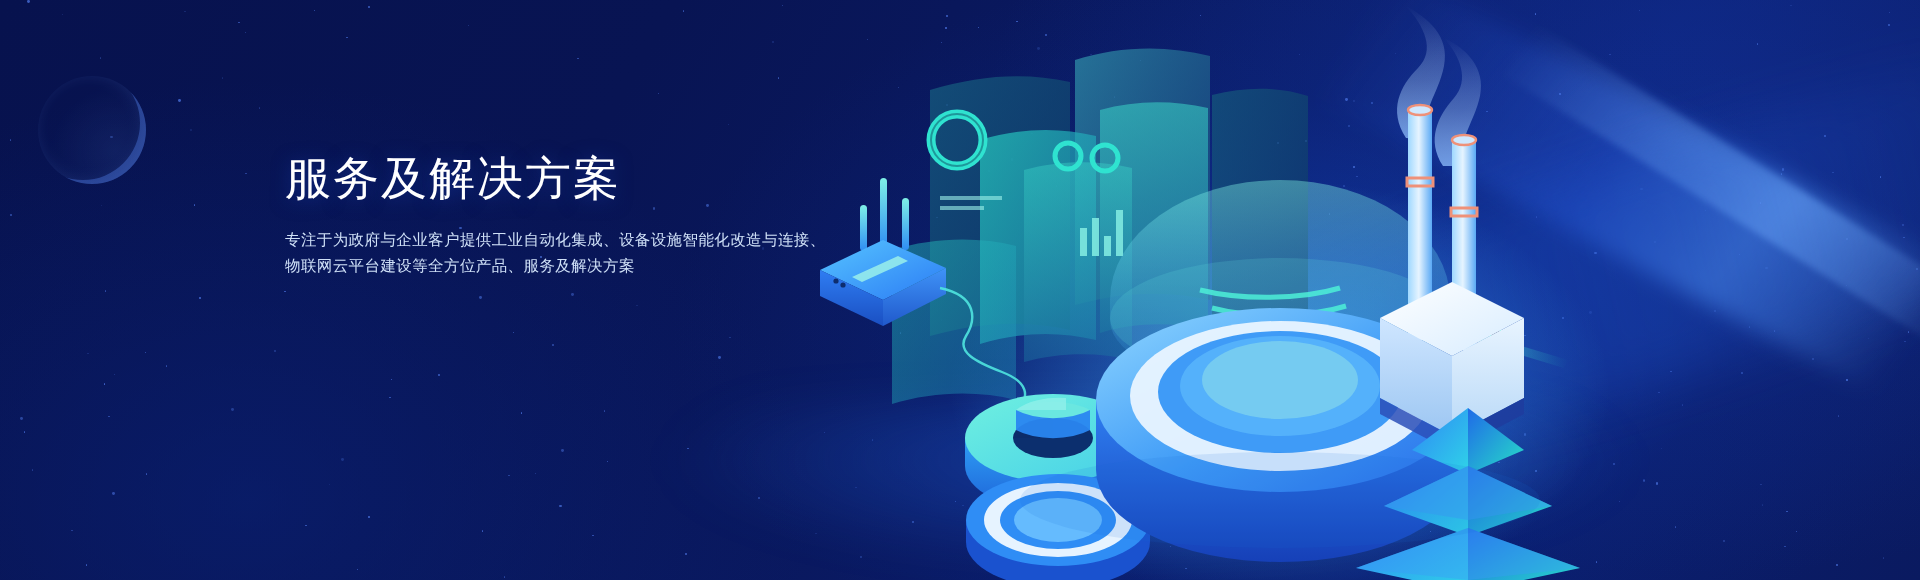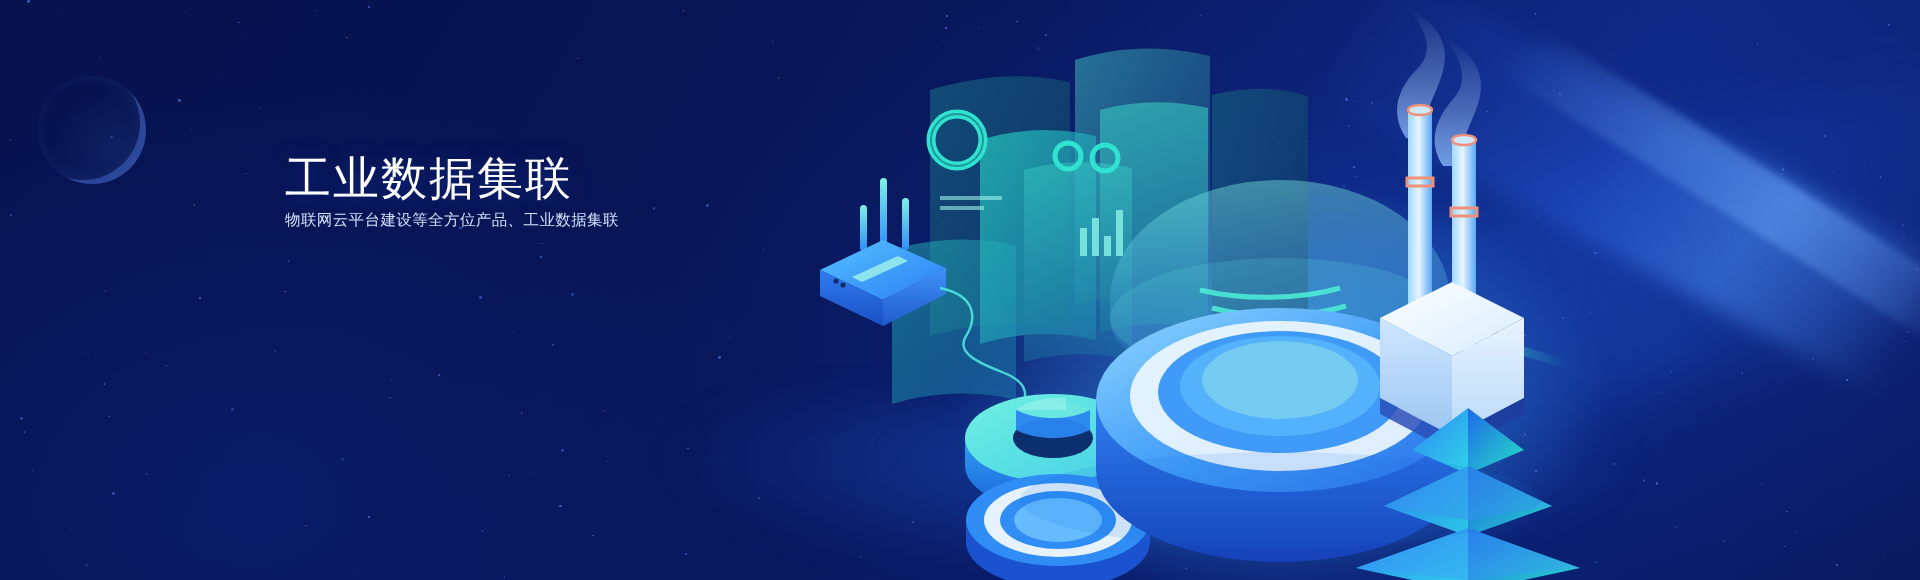--- a/index.html
+++ b/index.html
@@ -320,22 +320,23 @@
     </div>
 
   <div class="crescent"></div>
 
   <div class="streak streak-a"></div>
   <div class="streak streak-b"></div>
   <div class="streak streak-c"></div>
   <div class="glow-bottom"></div>
 
   <div class="text-block">
-    <div class="headline">工业数据集联</div>
-    <div class="subtitle" style="margin-top:0">物联网云平台建设等全方位产品、工业数据集联</div>
+    <div class="headline">服务及解决方案</div>
+    <div class="subtitle">专注于为政府与企业客户提供工业自动化集成、设备设施智能化改造与连接、</div>
+    <div class="subtitle" style="margin-top:0">物联网云平台建设等全方位产品、服务及解决方案</div>
   </div>
 
   <div class="illus">
     <svg width="1140" height="580" viewBox="0 0 1140 580" xmlns="http://www.w3.org/2000/svg">
       <defs>
         <linearGradient id="gPanel1" x1="0" y1="0" x2="1" y2="1">
           <stop offset="0%" stop-color="#2f8fa8" stop-opacity=".75"></stop>
           <stop offset="100%" stop-color="#1a4f7d" stop-opacity=".55"></stop>
         </linearGradient>
         <linearGradient id="gPanel2" x1="0" y1="0" x2="0" y2="1">

